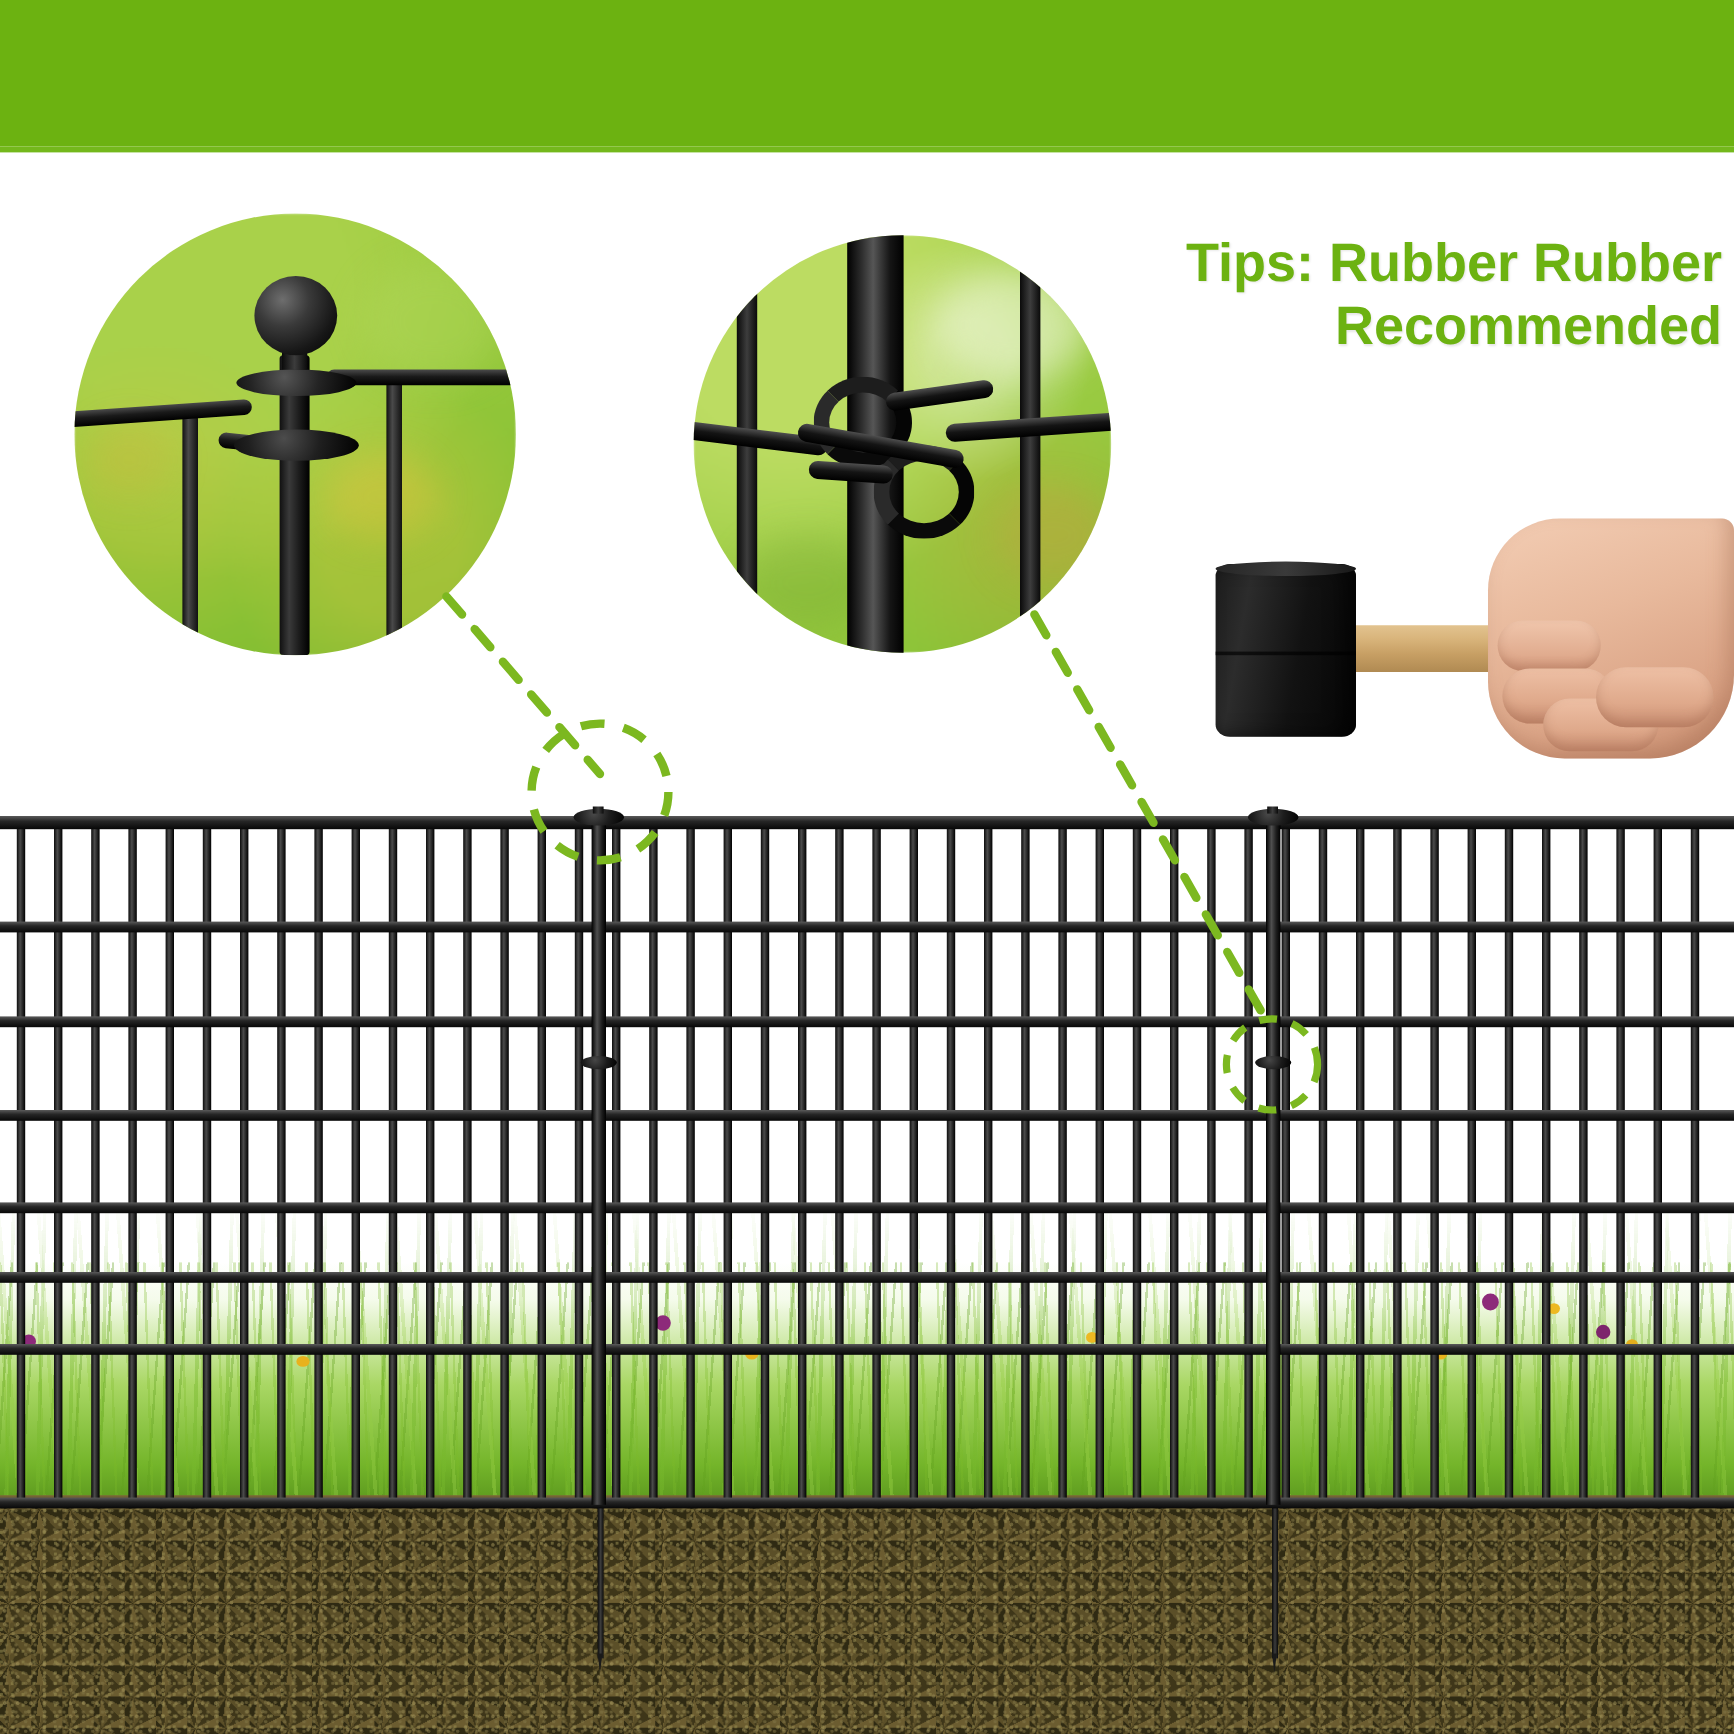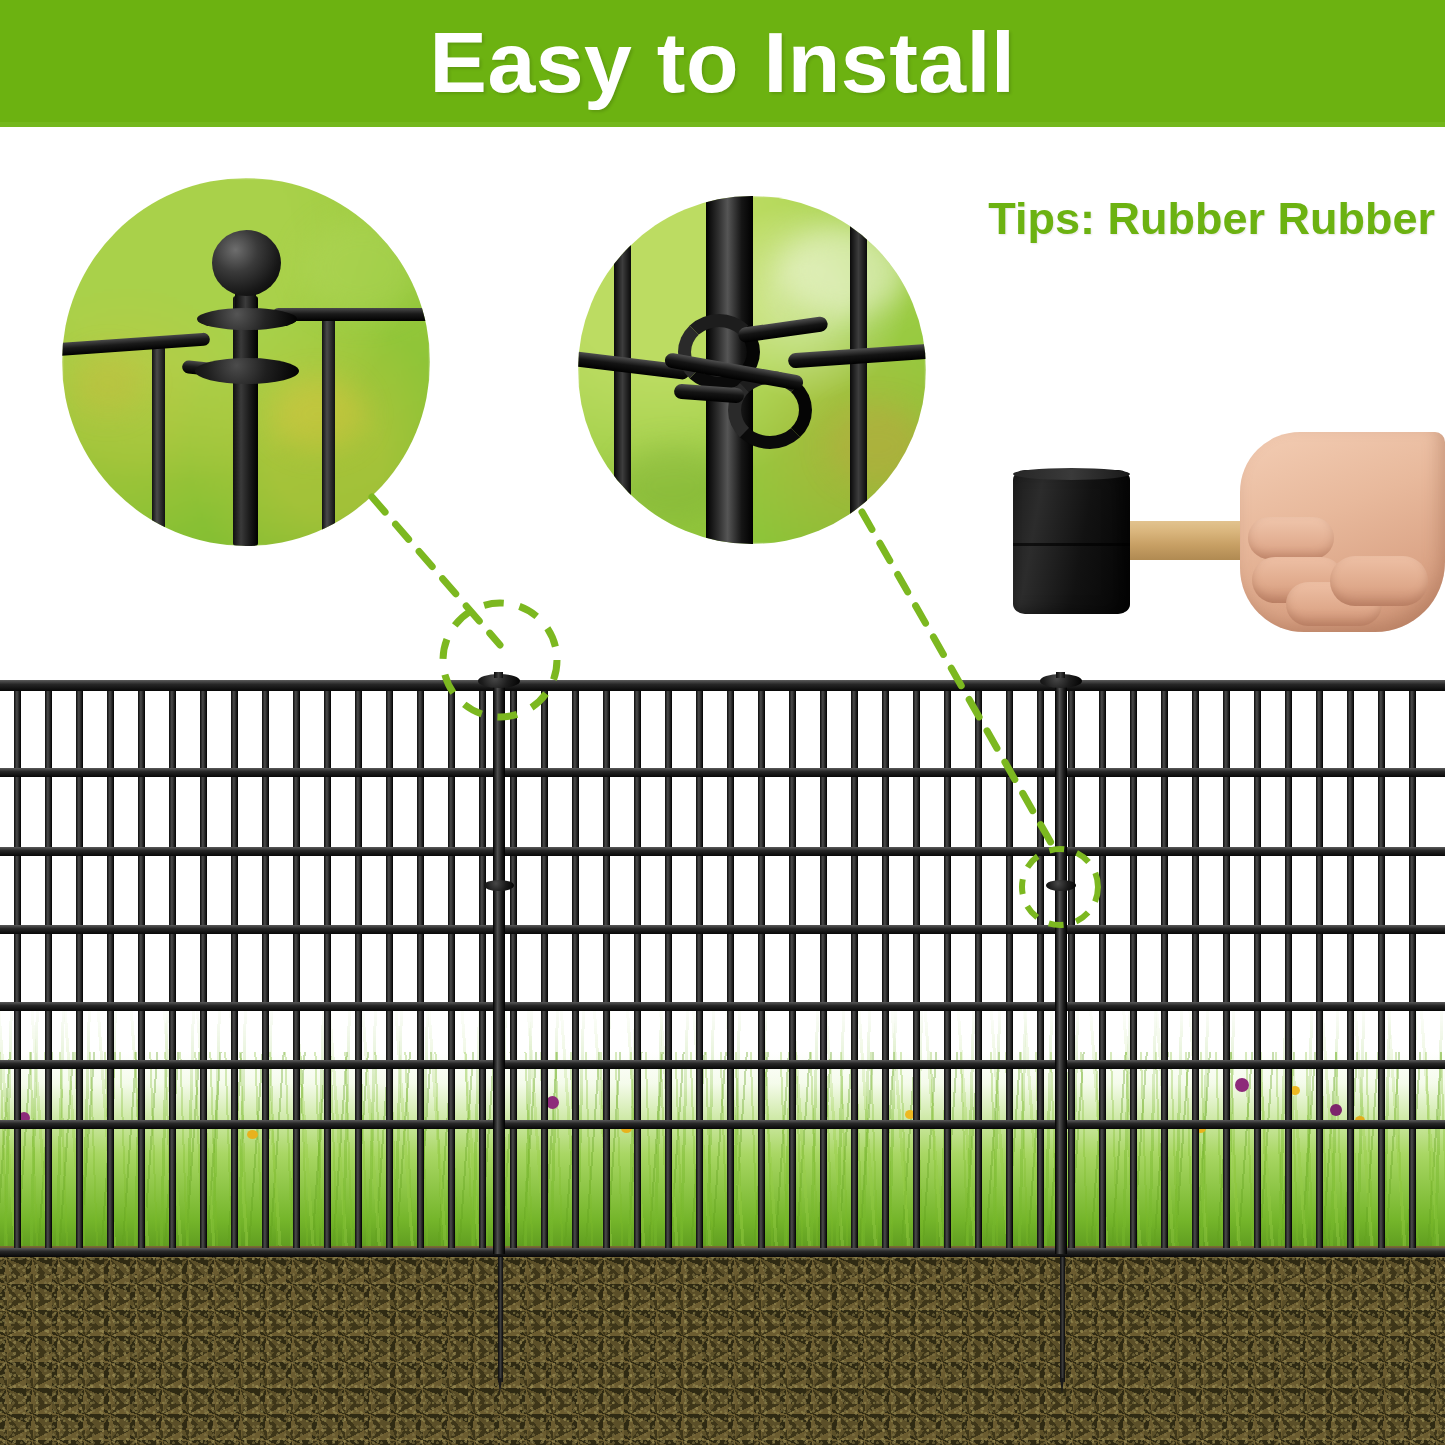--- a/index.html
+++ b/index.html
@@ -142,21 +142,20 @@
   .stake-tip{position:absolute;width:0;height:0;border-left:2.5px solid transparent;
     border-right:2.5px solid transparent;border-top:16px solid #1a1a1a;}
 </style>
 </head>
 <body>
 
 <div class="stage">
 
   <div class="banner"></div>
   <div class="banner-underline"></div>
-  <div class="banner-title">Easy to Install</div>
 
   <div class="callout" id="callout-finial">
     <div class="bg"></div>
     <div class="blob" style="left:210px;top:200px;width:92px;height:72px;background:rgba(226,196,64,.38);"></div>
     <div class="blob" style="left:10px;top:175px;width:72px;height:60px;background:rgba(206,182,58,.30);"></div>
     <div class="blob" style="left:240px;top:40px;width:120px;height:100px;background:rgba(178,214,92,.40);"></div>
 
     <div class="fin-bar" style="left:90px;top:168px;height:230px;"></div>
     <div class="fin-bar" style="left:260px;top:132px;height:265px;"></div>
     <div class="fin-rail" style="left:-12px;top:160px;width:160px;transform:rotate(-4deg);"></div>
@@ -183,20 +182,21 @@
     <div class="hk-post"></div>
     <div class="hk-loop" style="left:100px;top:118px;width:56px;height:50px;"></div>
     <div class="hk-loop" style="left:150px;top:175px;width:58px;height:52px;"></div>
     <div class="hk-wire" style="left:160px;top:126px;width:90px;transform:rotate(-8deg);"></div>
     <div class="hk-wire" style="left:96px;top:190px;width:70px;transform:rotate(4deg);"></div>
     <div class="hk-wire" style="left:86px;top:168px;width:140px;transform:rotate(10deg);"></div>
   </div>
 
   <div class="tips">
     <span class="l1">Tips: Rubber Rubber</span>
+    <span class="l2">Recommended</span>
   </div>
 
   <div class="mallet-handle"></div>
   <div class="mallet-head"></div>
   <div class="mallet-head-top"></div>
   <div class="mallet-head-seam"></div>
   <div class="hand"></div>
   <div class="thumb"></div>
   <div class="finger" style="left:1252px;top:557px;width:92px;height:46px;"></div>
   <div class="finger" style="left:1286px;top:582px;width:96px;height:44px;"></div>

